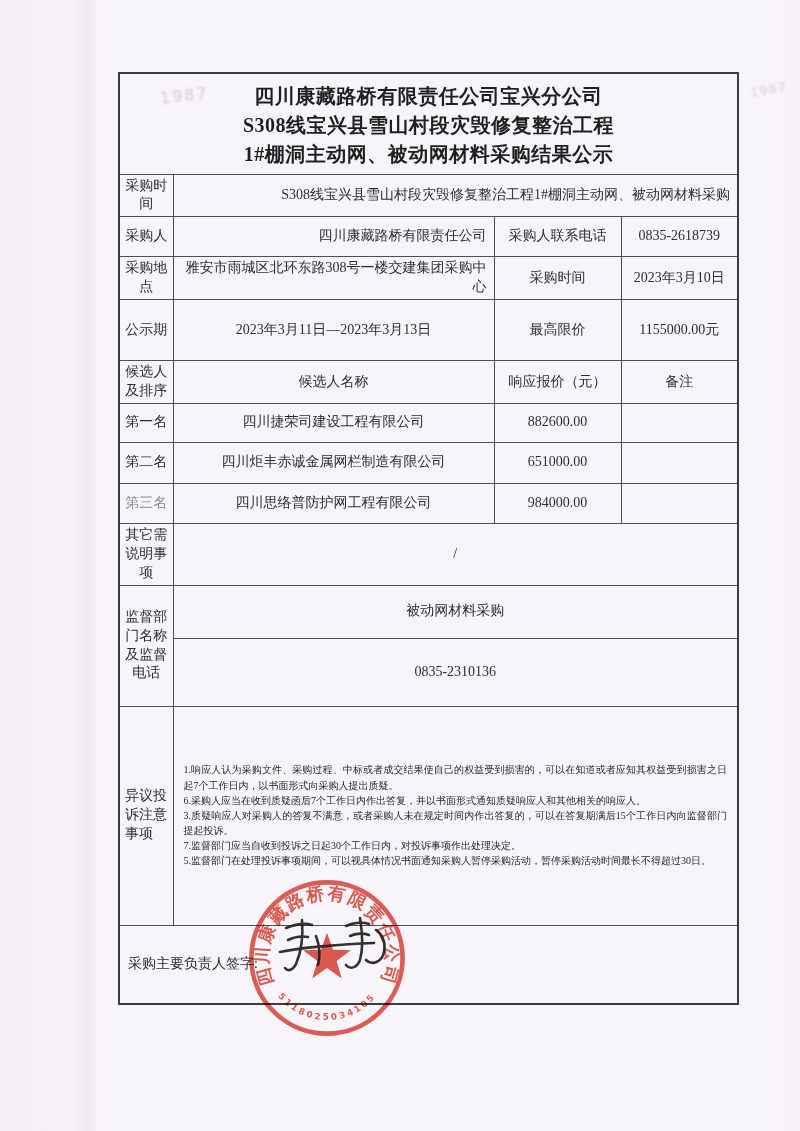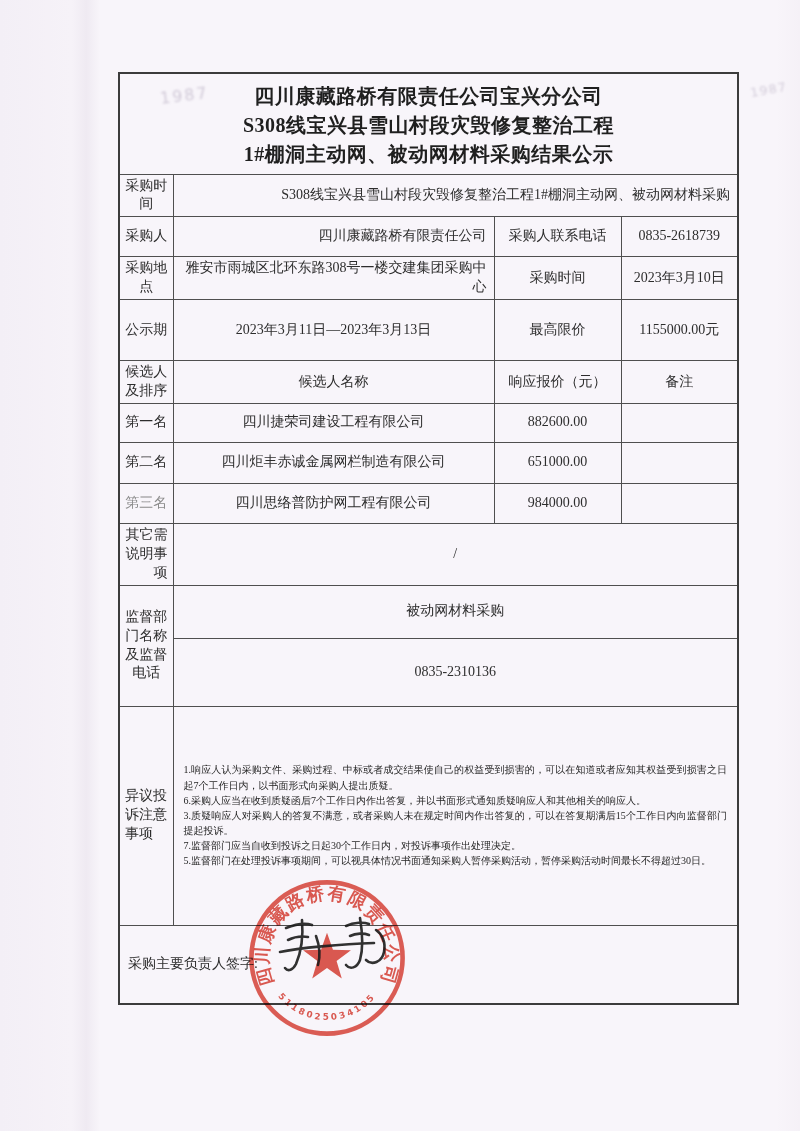--- a/index.html
+++ b/index.html
@@ -121,21 +121,21 @@
   </tr>
 
   <tr style="height:40px">
     <td class="label-cell faded">第三名</td>
     <td>四川思络普防护网工程有限公司</td>
     <td>984000.00</td>
     <td></td>
   </tr>
 
   <tr style="height:52px">
-    <td class="label-cell" style="text-align:right;padding:2px 5px;">其它需说明事项</td>
+    <td class="label-cell" style="text-align:center;padding:2px 5px;">其它需说明事项</td>
     <td colspan="3">/</td>
   </tr>
 
   <tr style="height:53px">
     <td rowspan="2" class="label-cell">监督部门名称及监督电话</td>
     <td colspan="3">被动网材料采购</td>
   </tr>
   <tr style="height:68px">
     <td colspan="3">0835-2310136</td>
   </tr>

